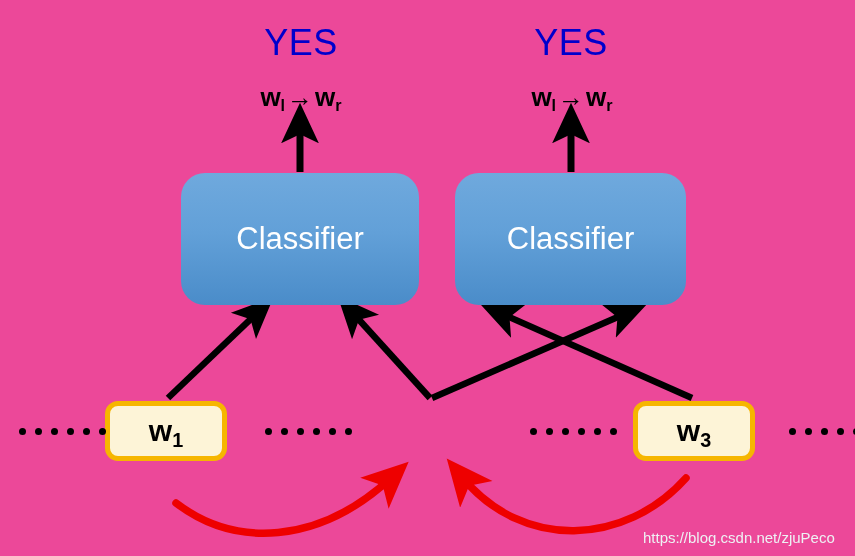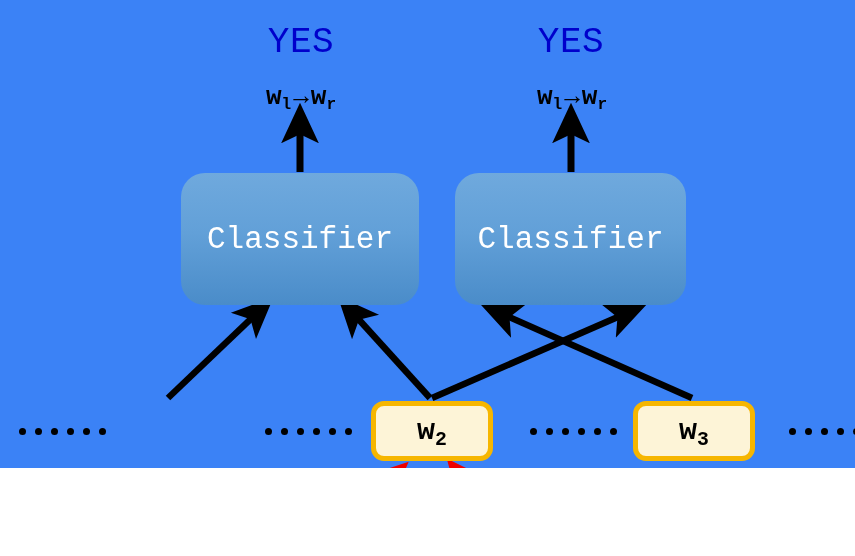--- a/index.html
+++ b/index.html
@@ -6,24 +6,23 @@
     margin: 0;
     padding: 0;
     background: #ffffff;
   }
   body {
     font-family: "Liberation Sans", sans-serif;
   }
   #canvas {
     position: relative;
     width: 855px;
-    height: 468px;
-    background: #3b82f6;
+    height: 556px;
+    background: #ec4899;
     overflow: hidden;
-    font-family: Liberation Mono, monospace;
   }
   .svg-layer {
     position: absolute;
     left: 0;
     top: 0;
     width: 855px;
     height: 556px;
   }
   .yes-label {
     position: absolute;
@@ -164,22 +163,22 @@
     <span>w</span><sub>l</sub><span class="arrow-glyph">→</span><span>w</span><sub>r</sub>
   </div>
 
   <div class="classifier-box" style="left:181px; top:173px; width:238px; height:132px;">
     <span>Classifier</span>
   </div>
   <div class="classifier-box" style="left:455px; top:173px; width:231px; height:132px;">
     <span>Classifier</span>
   </div>
 
-  <div class="word-box" style="left:371px; top:401px; width:122px; height:60px;">
-    <span><span>w</span><sub>2</sub></span>
+  <div class="word-box" style="left:105px; top:401px; width:122px; height:60px;">
+    <span><span>w</span><sub>1</sub></span>
   </div>
   <div class="word-box" style="left:633px; top:401px; width:122px; height:60px;text-align:center;">
     <span><span>w</span><sub>3</sub></span>
   </div>
 
   <div class="ellipsis" style="left:19px; top:428px;">
     <span></span>
     <span></span>
     <span></span>
     <span></span>

